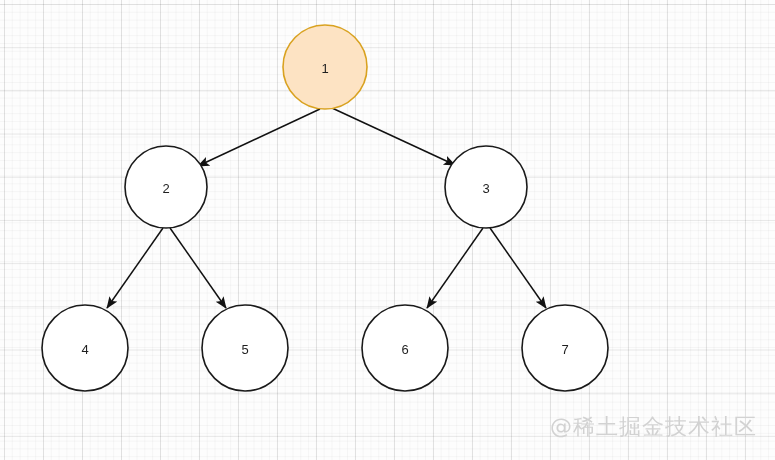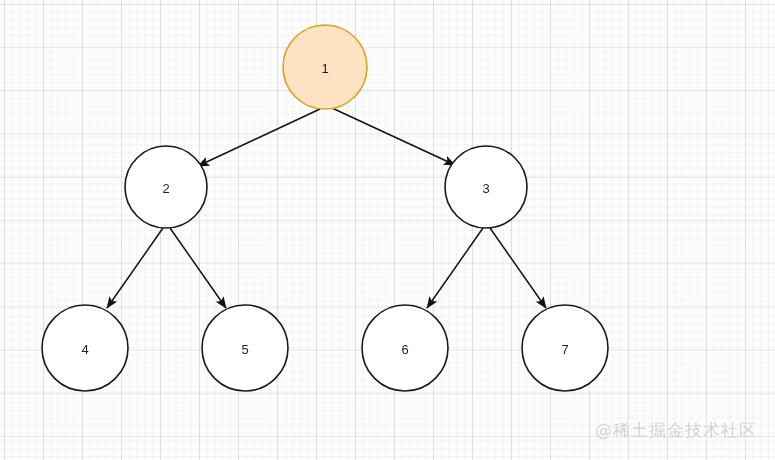--- a/index.html
+++ b/index.html
@@ -46,21 +46,21 @@
   .edge-line {
     stroke: #111111;
     stroke-width: 1.5px;
     fill: none;
   }
   .watermark {
     position: absolute;
     right: 18px;
     bottom: 18px;
     font-family: "DejaVu Sans", sans-serif;
-    font-size: 17px;
+    font-size: 22px;
     color: #d2d2d2;
     letter-spacing: 1px;
     white-space: nowrap;
     user-select: none;
   }
 </style>
 </head>
 <body>
 
 <div id="canvas">

